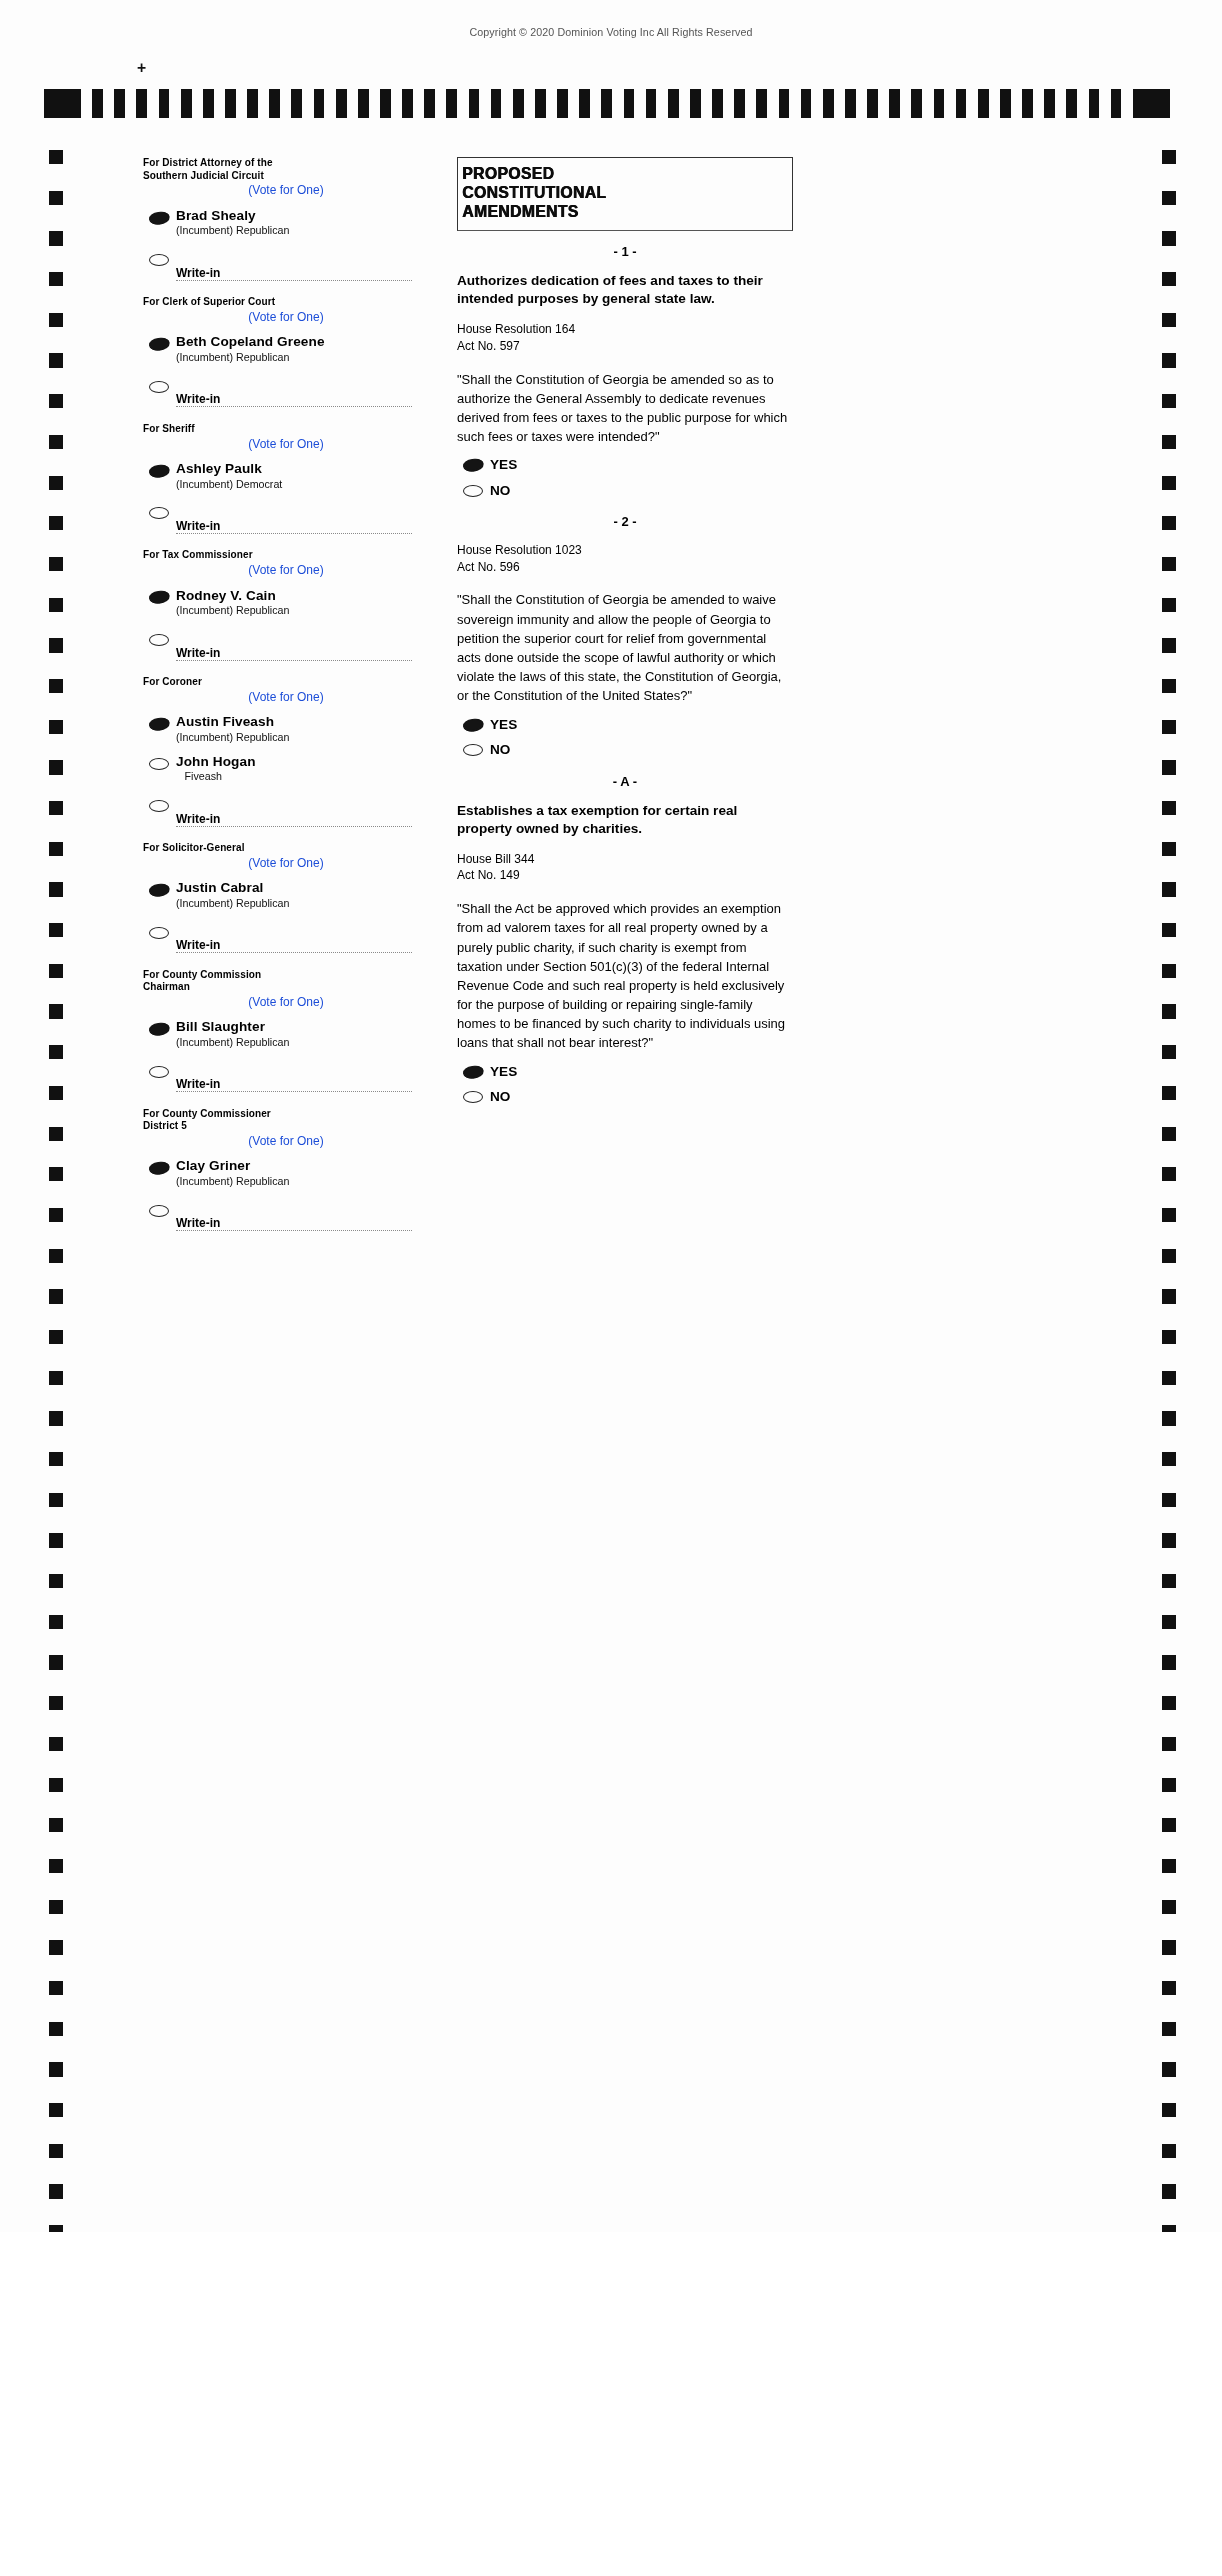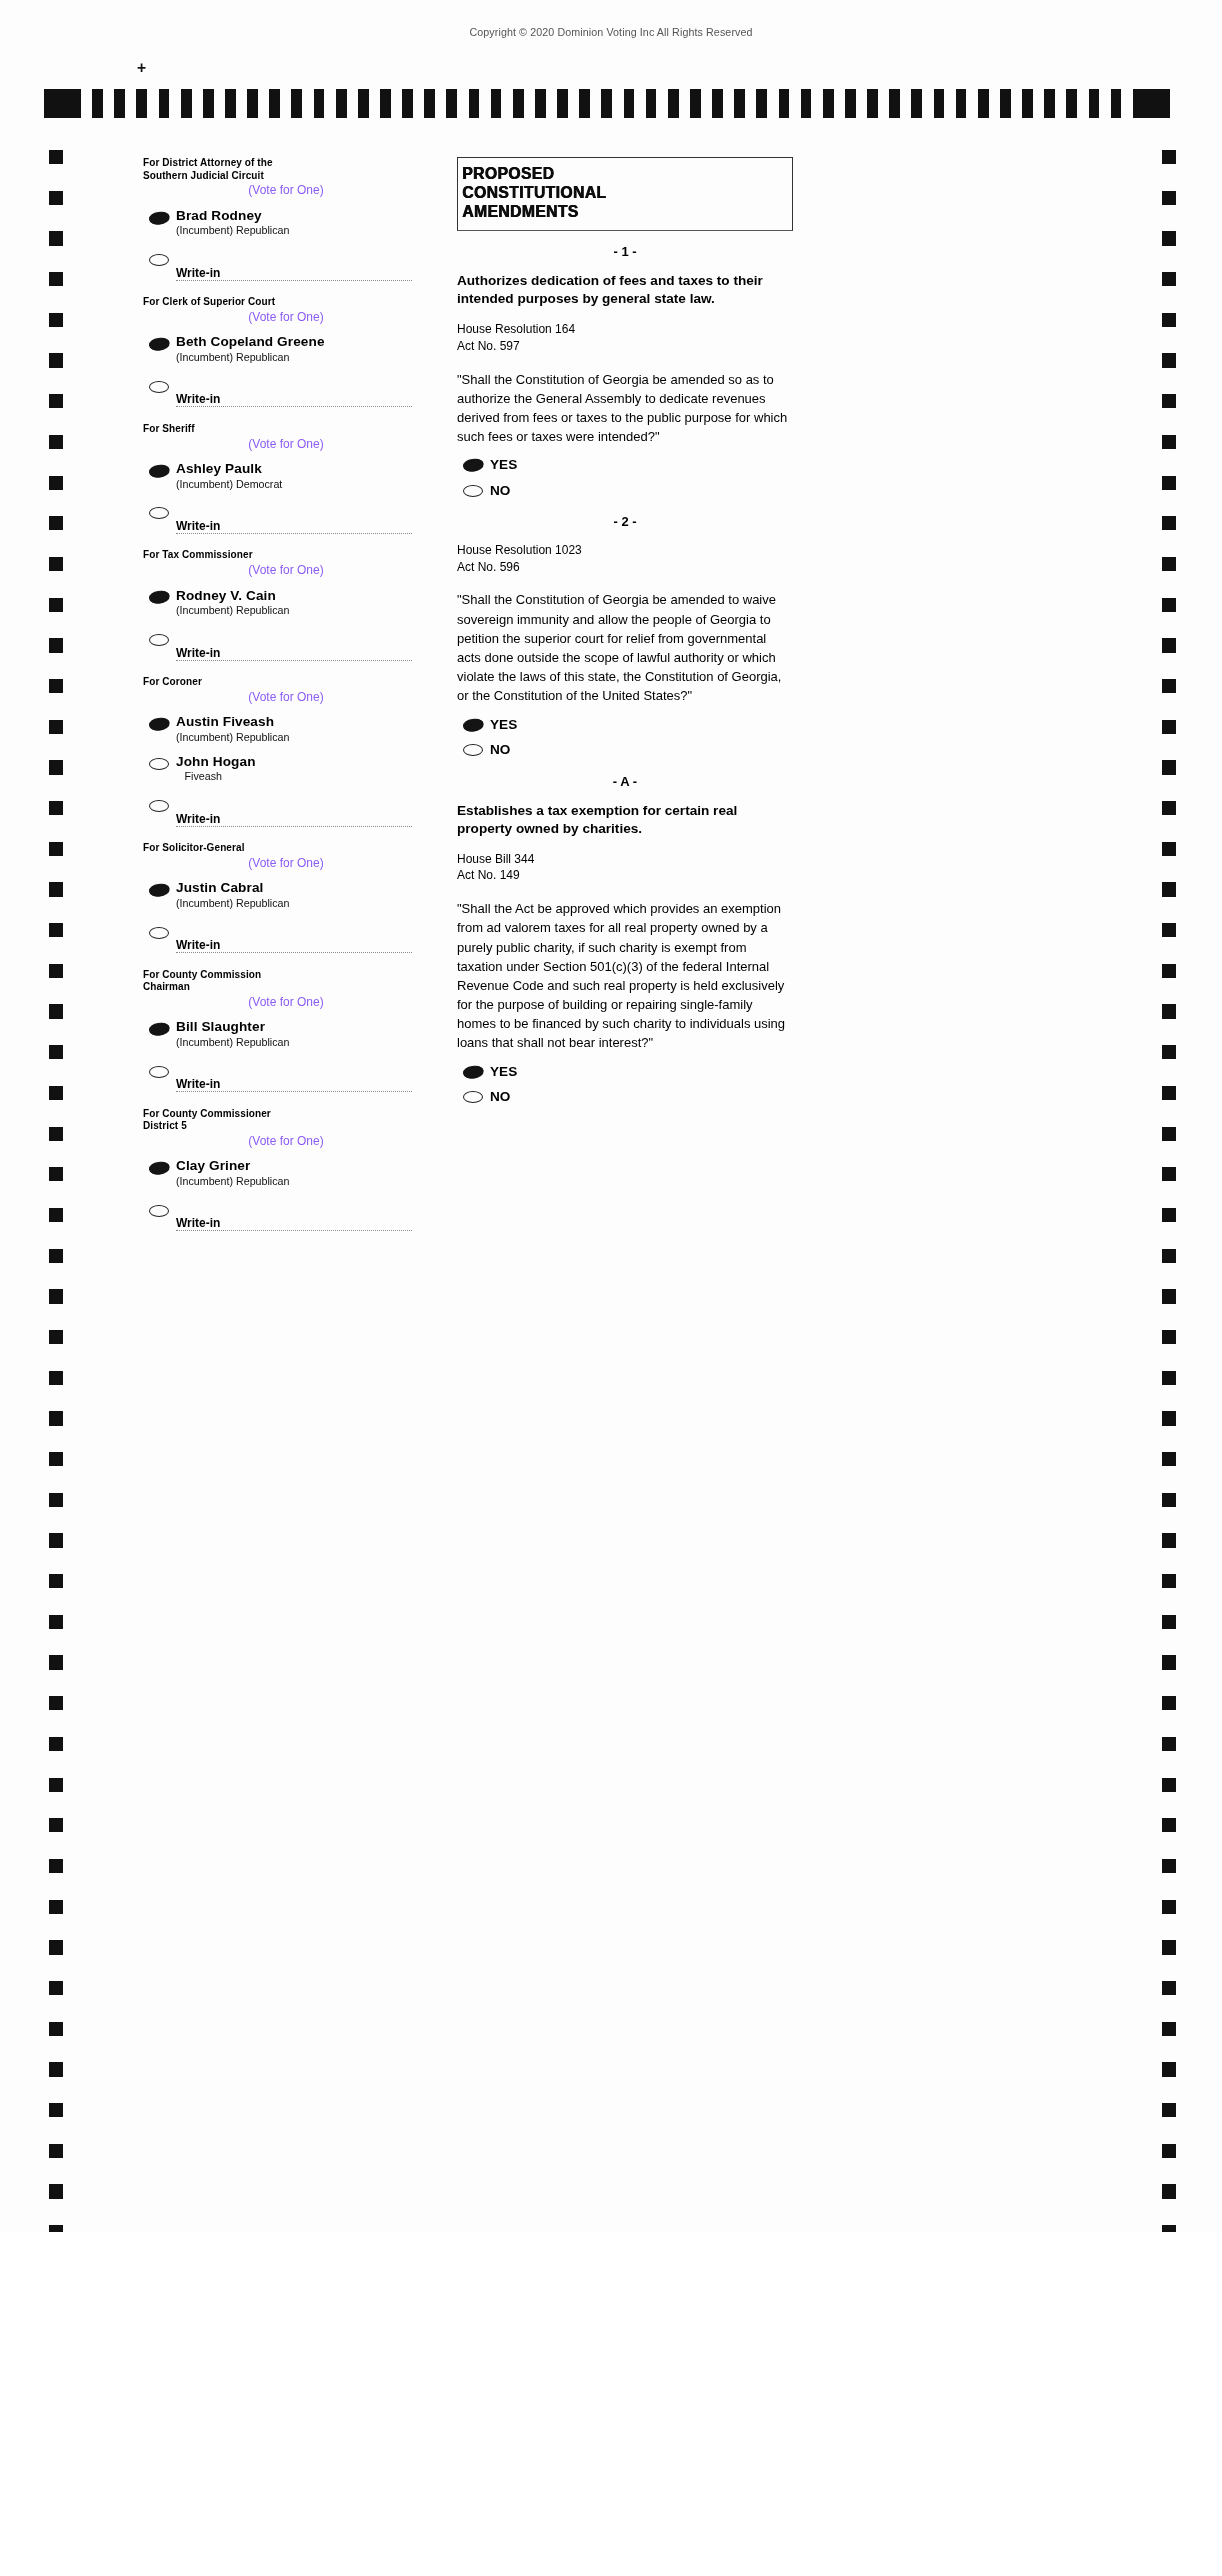--- a/index.html
+++ b/index.html
@@ -110,21 +110,21 @@
     font-weight: bold;
     font-size: 10px;
     line-height: 1.25;
     margin: 0 0 1.4px 0;
     letter-spacing: 0.1px;
   }
   .vote-for {
     text-align: center;
     font-size: 12px;
     margin-bottom: 11.4px;
-    color: #8b5cf6;
+    color: #1d4ed8;
   }
 
   .candidate {
     position: relative;
     padding-left: 33px;
     min-height: 31px;
     margin-bottom: 8.6px;
   }
   .oval {
     position: absolute;
@@ -493,21 +493,21 @@
 
   <div class="col col-left" id="col-left">
       <div>
         <div class="contest-title">
           <div>For District Attorney of the</div>
           <div>Southern Judicial Circuit</div>
         </div>
         <div class="vote-for">(Vote for One)</div>
         <div class="candidate">
           <span class="oval filled smudge"></span>
-          <div class="cand-name">Brad Rodney</div>
+          <div class="cand-name">Brad Shealy</div>
           <div class="cand-party">(Incumbent) Republican</div>
         </div>
         <div class="writein">
           <span class="oval"></span>
           <span class="line"></span>
           <span class="label">Write-in</span>
         </div>
       </div>
       <div>
         <div class="contest-title">

